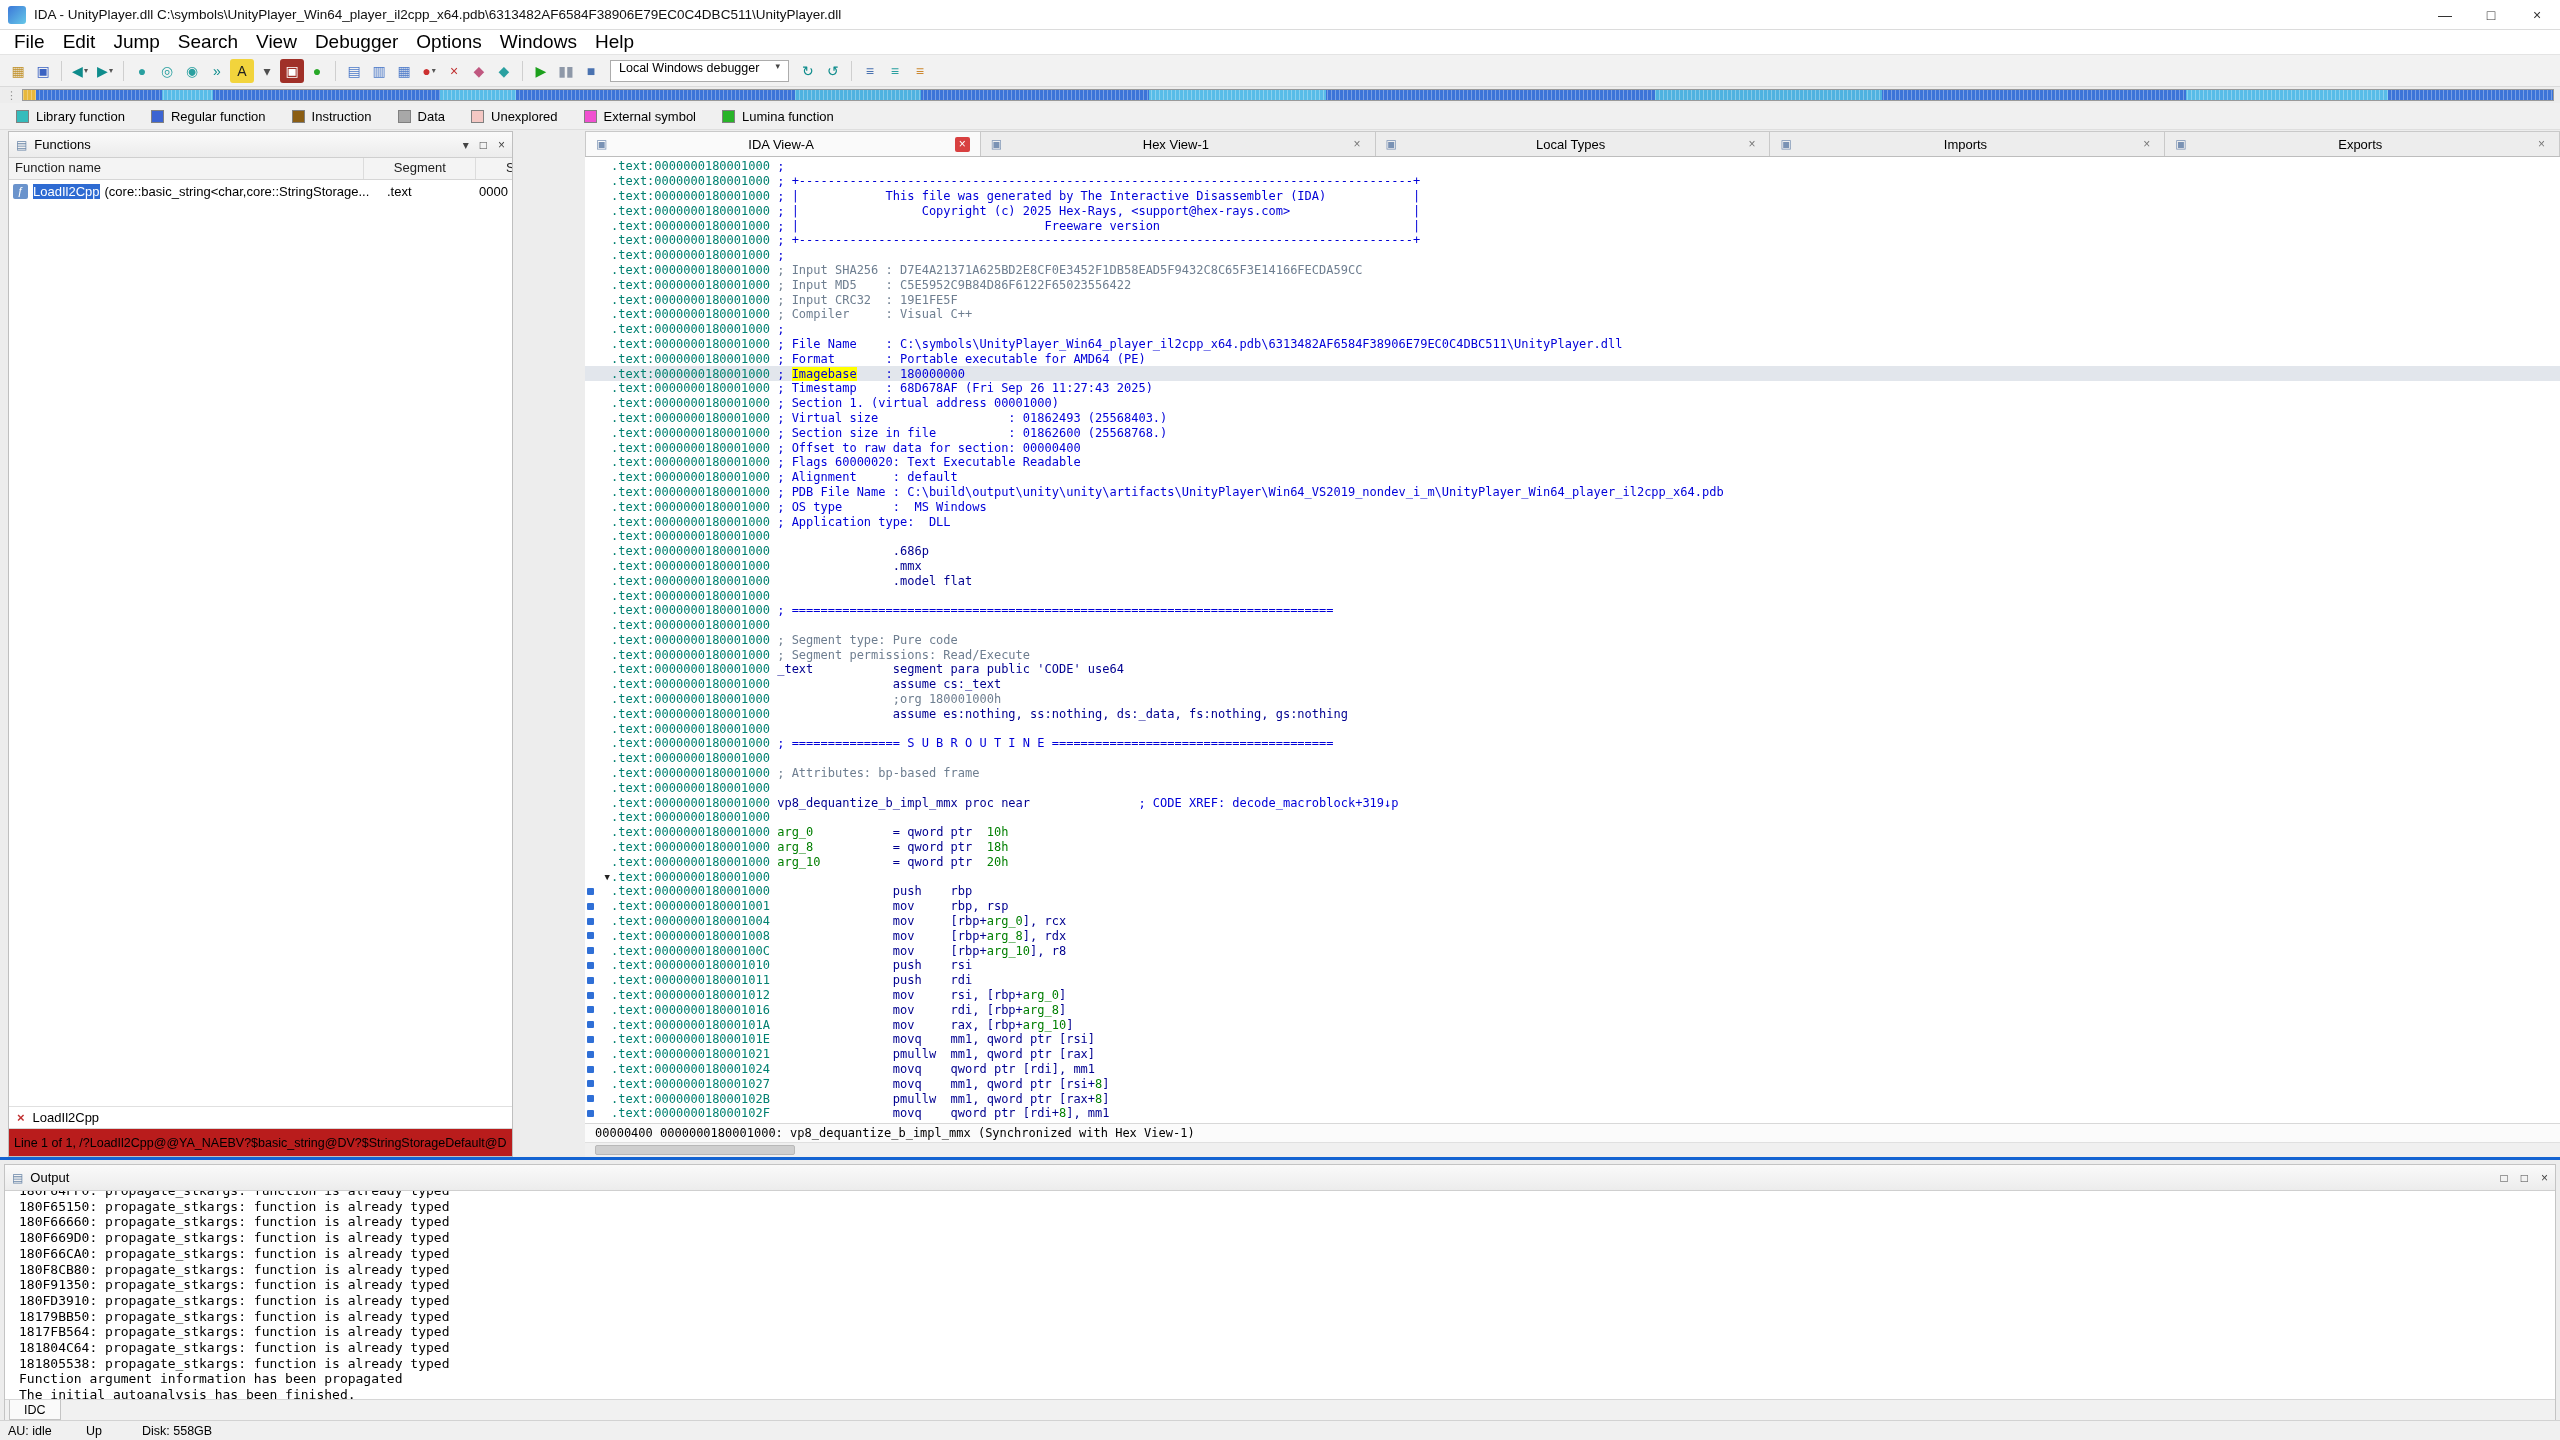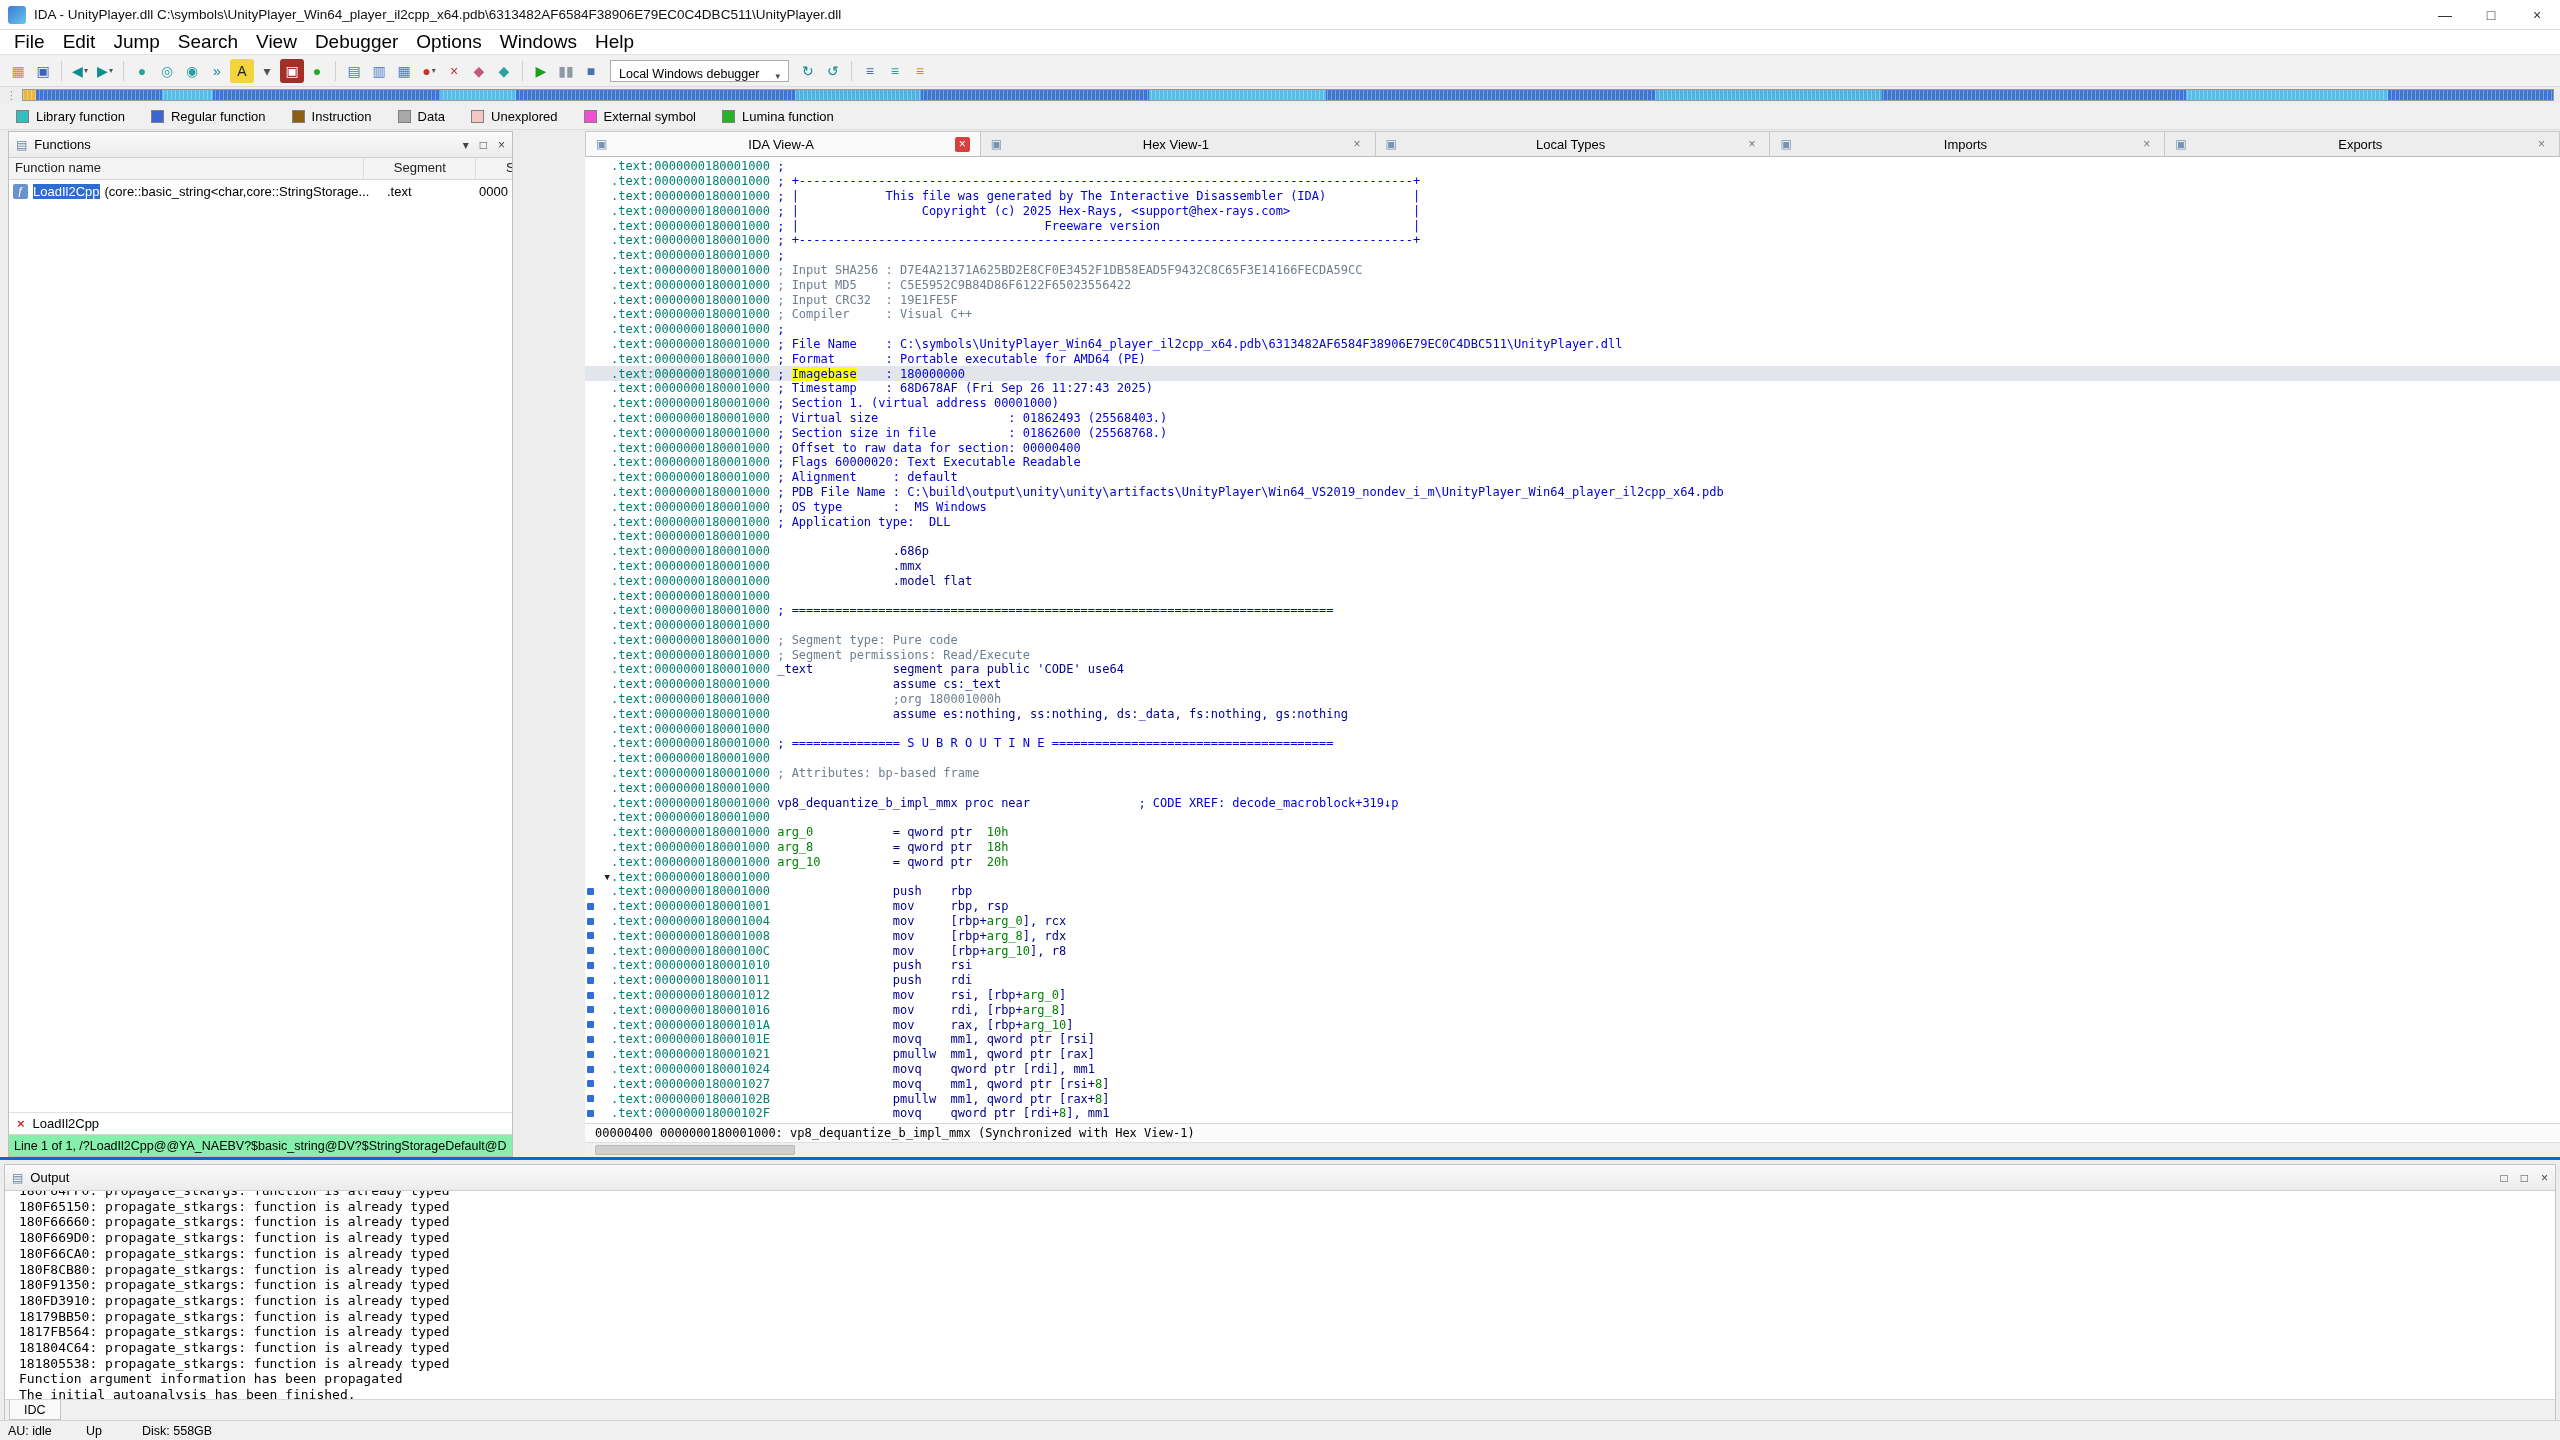--- a/index.html
+++ b/index.html
@@ -15,21 +15,21 @@
 
   
   .menubar{position:absolute;top:30px;left:0;right:0;height:25px;background:#FFFFFF;display:flex;align-items:center;padding-left:5px;border-bottom:1px solid #E4E4E4;}
   .menu-item{padding:0 9px;font-size:19px;}
 
   
   .toolbar{position:absolute;top:55px;left:0;right:0;height:32px;background:#F2F2F2;border-bottom:1px solid #DADADA;display:flex;align-items:center;padding-left:6px;gap:1px;}
   .tb-icon{height:24px;min-width:24px;display:flex;align-items:center;justify-content:center;border-radius:3px;font-size:14px;padding:0 2px;}
   .tb-caret{font-size:8px;color:#555;margin-left:1px;}
   .tb-sep{width:1px;height:20px;background:#CFCFCF;margin:0 5px;}
-  .tb-combo{height:22px;border:1px solid #ACACAC;background:#FFFFFF;display:flex;align-items:flex-end;padding:0 8px;margin:0 6px;font-size:12.5px;gap:16px;white-space:nowrap;}
+  .tb-combo{height:22px;border:1px solid #ACACAC;background:#FFFFFF;display:flex;align-items:flex-start;padding:0 8px;margin:0 6px;font-size:12.5px;gap:16px;white-space:nowrap;}
   .tb-combo .caret{font-size:9px;color:#444;}
 
   
   .navband-row{position:absolute;top:87px;left:0;right:0;height:16px;display:flex;align-items:center;padding:0 6px;gap:5px;}
   .nav-grip{color:#909090;font-size:11px;line-height:10px;}
   .navband{flex:1;height:12px;border:1px solid #9A9A9A;display:flex;overflow:hidden;position:relative;background:#FFF;}
   .nb-seg{height:100%;}
   .navband::after{content:"";position:absolute;inset:0;background:repeating-linear-gradient(90deg,rgba(255,255,255,0.30) 0 1px,transparent 1px 4px);pointer-events:none;}
 
   
@@ -48,21 +48,21 @@
   .functions-list{flex:1;overflow:hidden;background:#FFFFFF;}
   .frow{height:22px;display:flex;align-items:center;font-size:13px;}
   .fcell.name{width:372px;display:flex;align-items:center;gap:5px;padding-left:4px;overflow:hidden;white-space:nowrap;}
   .ficon{width:15px;height:15px;background:#6A93CC;color:#fff;border-radius:2px;display:inline-flex;align-items:center;justify-content:center;font-size:11px;flex:none;}
   .fname-hl{background:#2E6BD2;color:#fff;}
   .fname-rest{white-space:nowrap;}
   .fcell.seg{width:92px;padding-left:6px;}
   .fcell.start{flex:1;padding-left:6px;overflow:hidden;}
   .filter-row{height:22px;border-top:1px solid #E0E0E0;display:flex;align-items:center;gap:8px;padding-left:8px;font-size:13px;flex:none;}
   .filter-x{color:#C03030;font-weight:bold;font-size:13px;}
-  .panel-status{height:22px;background:#86efac;border-top:1px solid #D6D6D6;display:flex;align-items:center;padding:0 5px;font-size:12.5px;white-space:nowrap;overflow:hidden;flex:none;}
+  .panel-status{height:28px;background:#b91c1c;border-top:1px solid #D6D6D6;display:flex;align-items:center;padding:0 5px;font-size:12.5px;white-space:nowrap;overflow:hidden;flex:none;}
 
   
   .ida-view{position:absolute;left:585px;top:131px;right:0;height:1026px;display:flex;flex-direction:column;}
   .view-tabs{height:26px;display:flex;background:#EFEFEF;border-bottom:1px solid #BDBDBD;flex:none;}
   .vtab{flex:1;display:flex;align-items:center;padding:0 10px;border:1px solid #C9C9C9;border-bottom:none;background:#EDEDED;font-size:13px;gap:8px;}
   .vtab + .vtab{border-left:none;}
   .vtab-label{flex:1;text-align:center;white-space:nowrap;overflow:hidden;}
   .vtab-icon{color:#7A92B4;font-size:12px;}
   .vtab-close{color:#777;font-size:12px;width:15px;height:15px;display:flex;align-items:center;justify-content:center;flex:none;}
   .vtab.active{background:#FAFAFA;}

